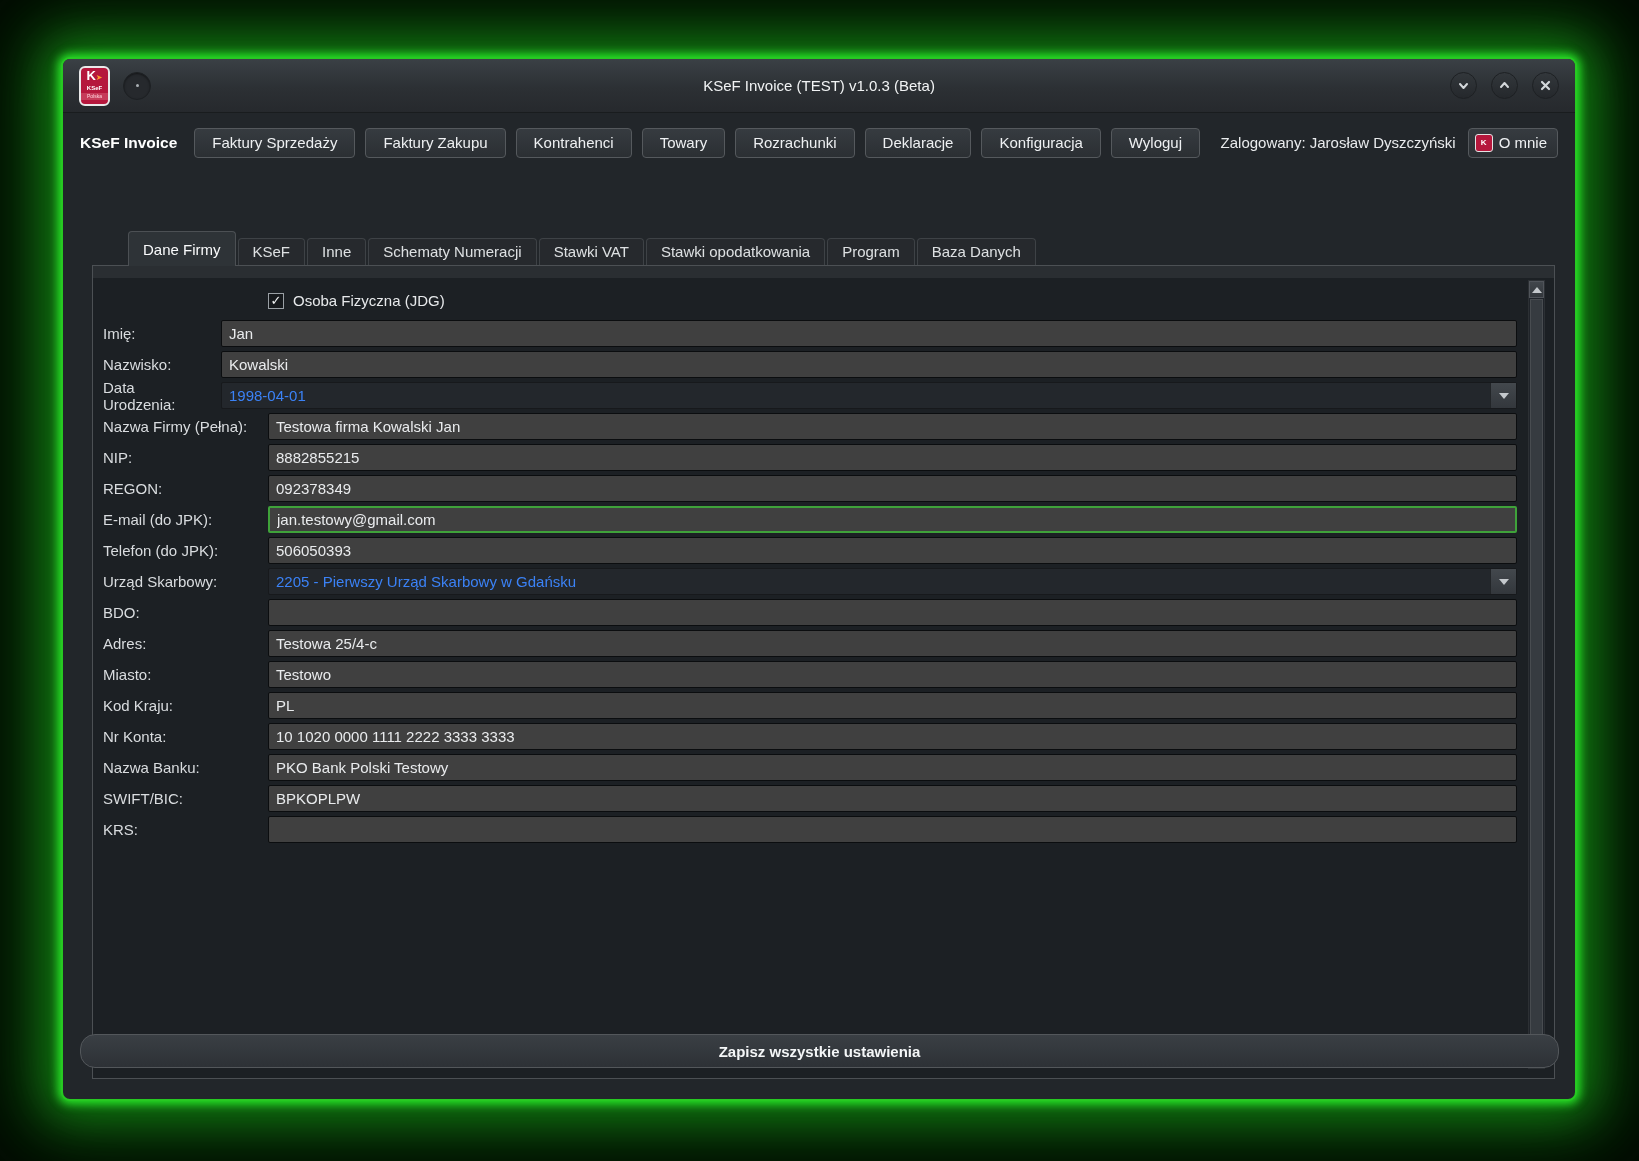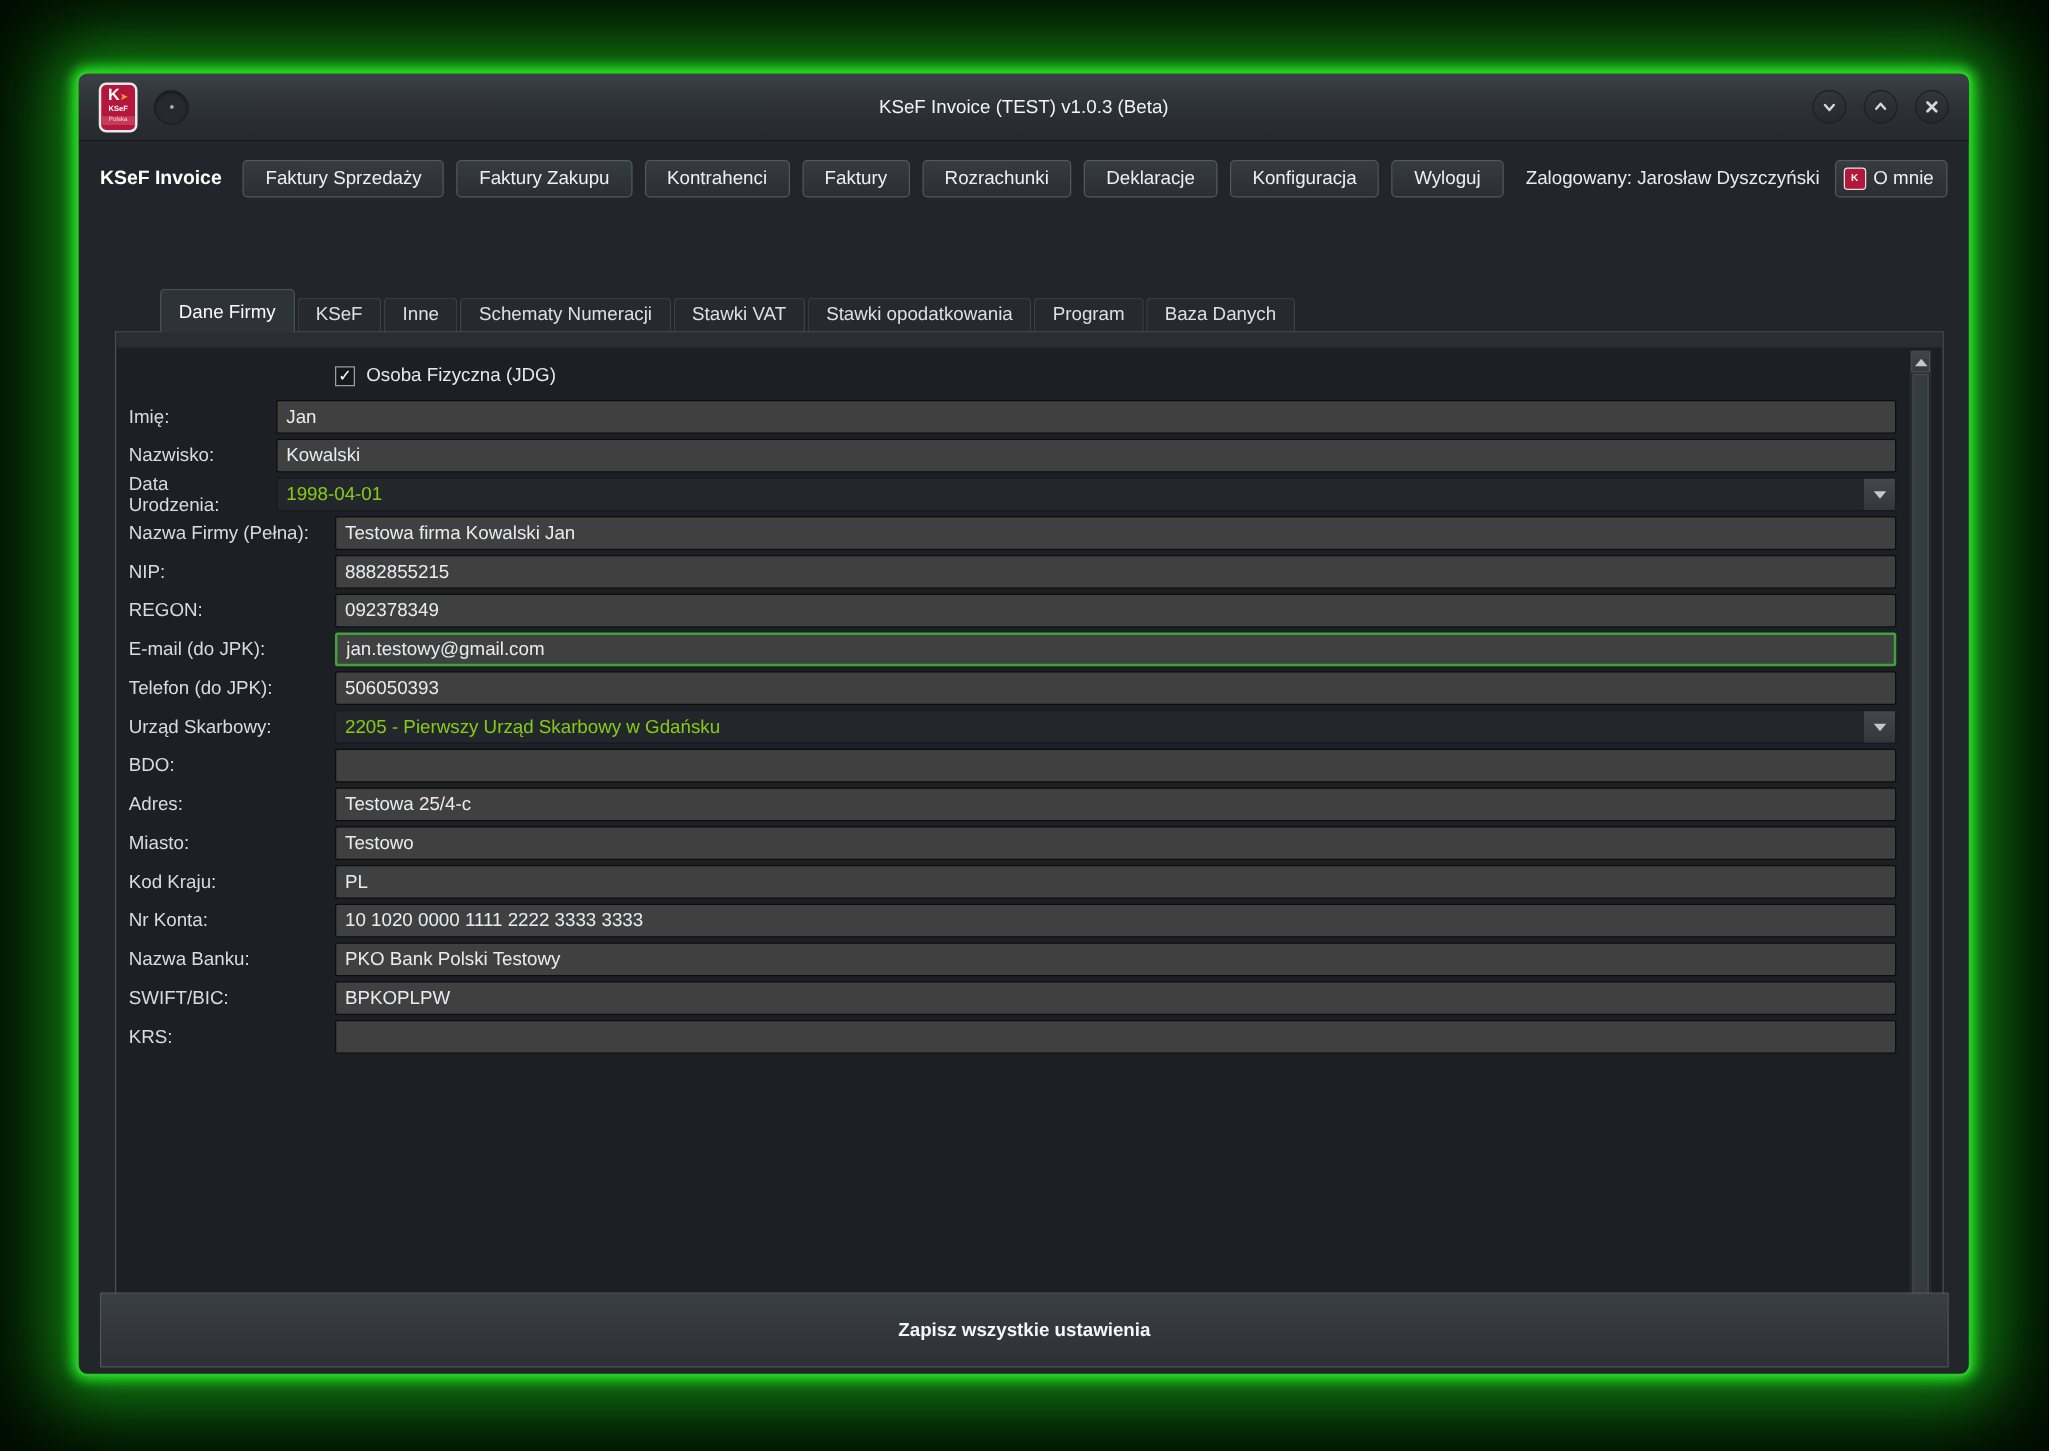--- a/index.html
+++ b/index.html
@@ -109,21 +109,21 @@
   .row { display:flex; align-items:center; height:21px; margin-bottom:10px; gap:10px; }
   .lbl { width:108px; flex:none; color:#d9dcdf; font-size:15px; }
   .row.wide .lbl { width:155px; }
   .inp {
     flex:1; height:27px; background:#404040; border:1px solid #0b0d0f; border-radius:2px;
     color:#e9ebed; font-size:15px; padding:0 7px; font-family:inherit; min-width:0;
   }
   .inp.focused { border:2px solid #3fa23a; }
   .combo {
     flex:1; height:27px; background:#23272c; border:1px solid #17191c; border-radius:2px;
-    color:#84cc16; font-size:15px; display:flex; align-items:center;
+    color:#3b82f6; font-size:15px; display:flex; align-items:center;
     padding-left:7px; position:relative; cursor:pointer; min-width:0;
   }
   .combo .arrow-btn {
     position:absolute; right:0; top:0; width:26px; height:25px;
     background:linear-gradient(180deg,#43484d,#33373c);
     border-left:1px solid #222528; display:flex; align-items:center; justify-content:center;
   }
   .tri-down { width:0; height:0; border-left:5px solid transparent; border-right:5px solid transparent; border-top:6px solid #c4c8cc; }
   .tri-up   { width:0; height:0; border-left:5px solid transparent; border-right:5px solid transparent; border-bottom:6px solid #c4c8cc; }
 
@@ -139,23 +139,23 @@
   }
   .sb-btn.top { top:0; }
   .sb-btn.bottom { bottom:0; }
   .sb-thumb {
     position:absolute; left:1px; right:1px; top:18px; bottom:24px;
     background:#363b40; border:1px solid #484c50; cursor:grab;
   }
 
   
   .save-btn {
-    position:absolute; left:17px; right:16px; top:975px; height:60px;
+    position:absolute; left:17px; right:16px; top:975px; height:34px;
     background:linear-gradient(180deg,#3a3f44,#2d3136);
-    border:1px solid #53575b; border-radius:1px;
+    border:1px solid #53575b; border-radius:15px;
     color:#f4f6f7; font-weight:bold; font-size:15px; font-family:inherit; cursor:pointer;
   }
 </style>
 </head>
 <body>
 
 <div class="stage">
   <div class="window">
 
     <div class="titlebar">
@@ -189,21 +189,21 @@
           </span>
         </div>
       </div>
     </div>
 
     <div class="toolbar">
       <span class="brand">KSeF Invoice</span>
       <button class="tb-btn">Faktury Sprzedaży</button>
       <button class="tb-btn">Faktury Zakupu</button>
       <button class="tb-btn">Kontrahenci</button>
-      <button class="tb-btn">Faktury</button>
+      <button class="tb-btn">Towary</button>
       <button class="tb-btn">Rozrachunki</button>
       <button class="tb-btn">Deklaracje</button>
       <button class="tb-btn">Konfiguracja</button>
       <button class="tb-btn">Wyloguj</button>
       <div class="tb-right">
         <span class="logged">Zalogowany: Jarosław Dyszczyński</span>
         <button class="about-btn">
           <span class="mini-ksef">K</span>
           <span>O mnie</span>
         </button>

